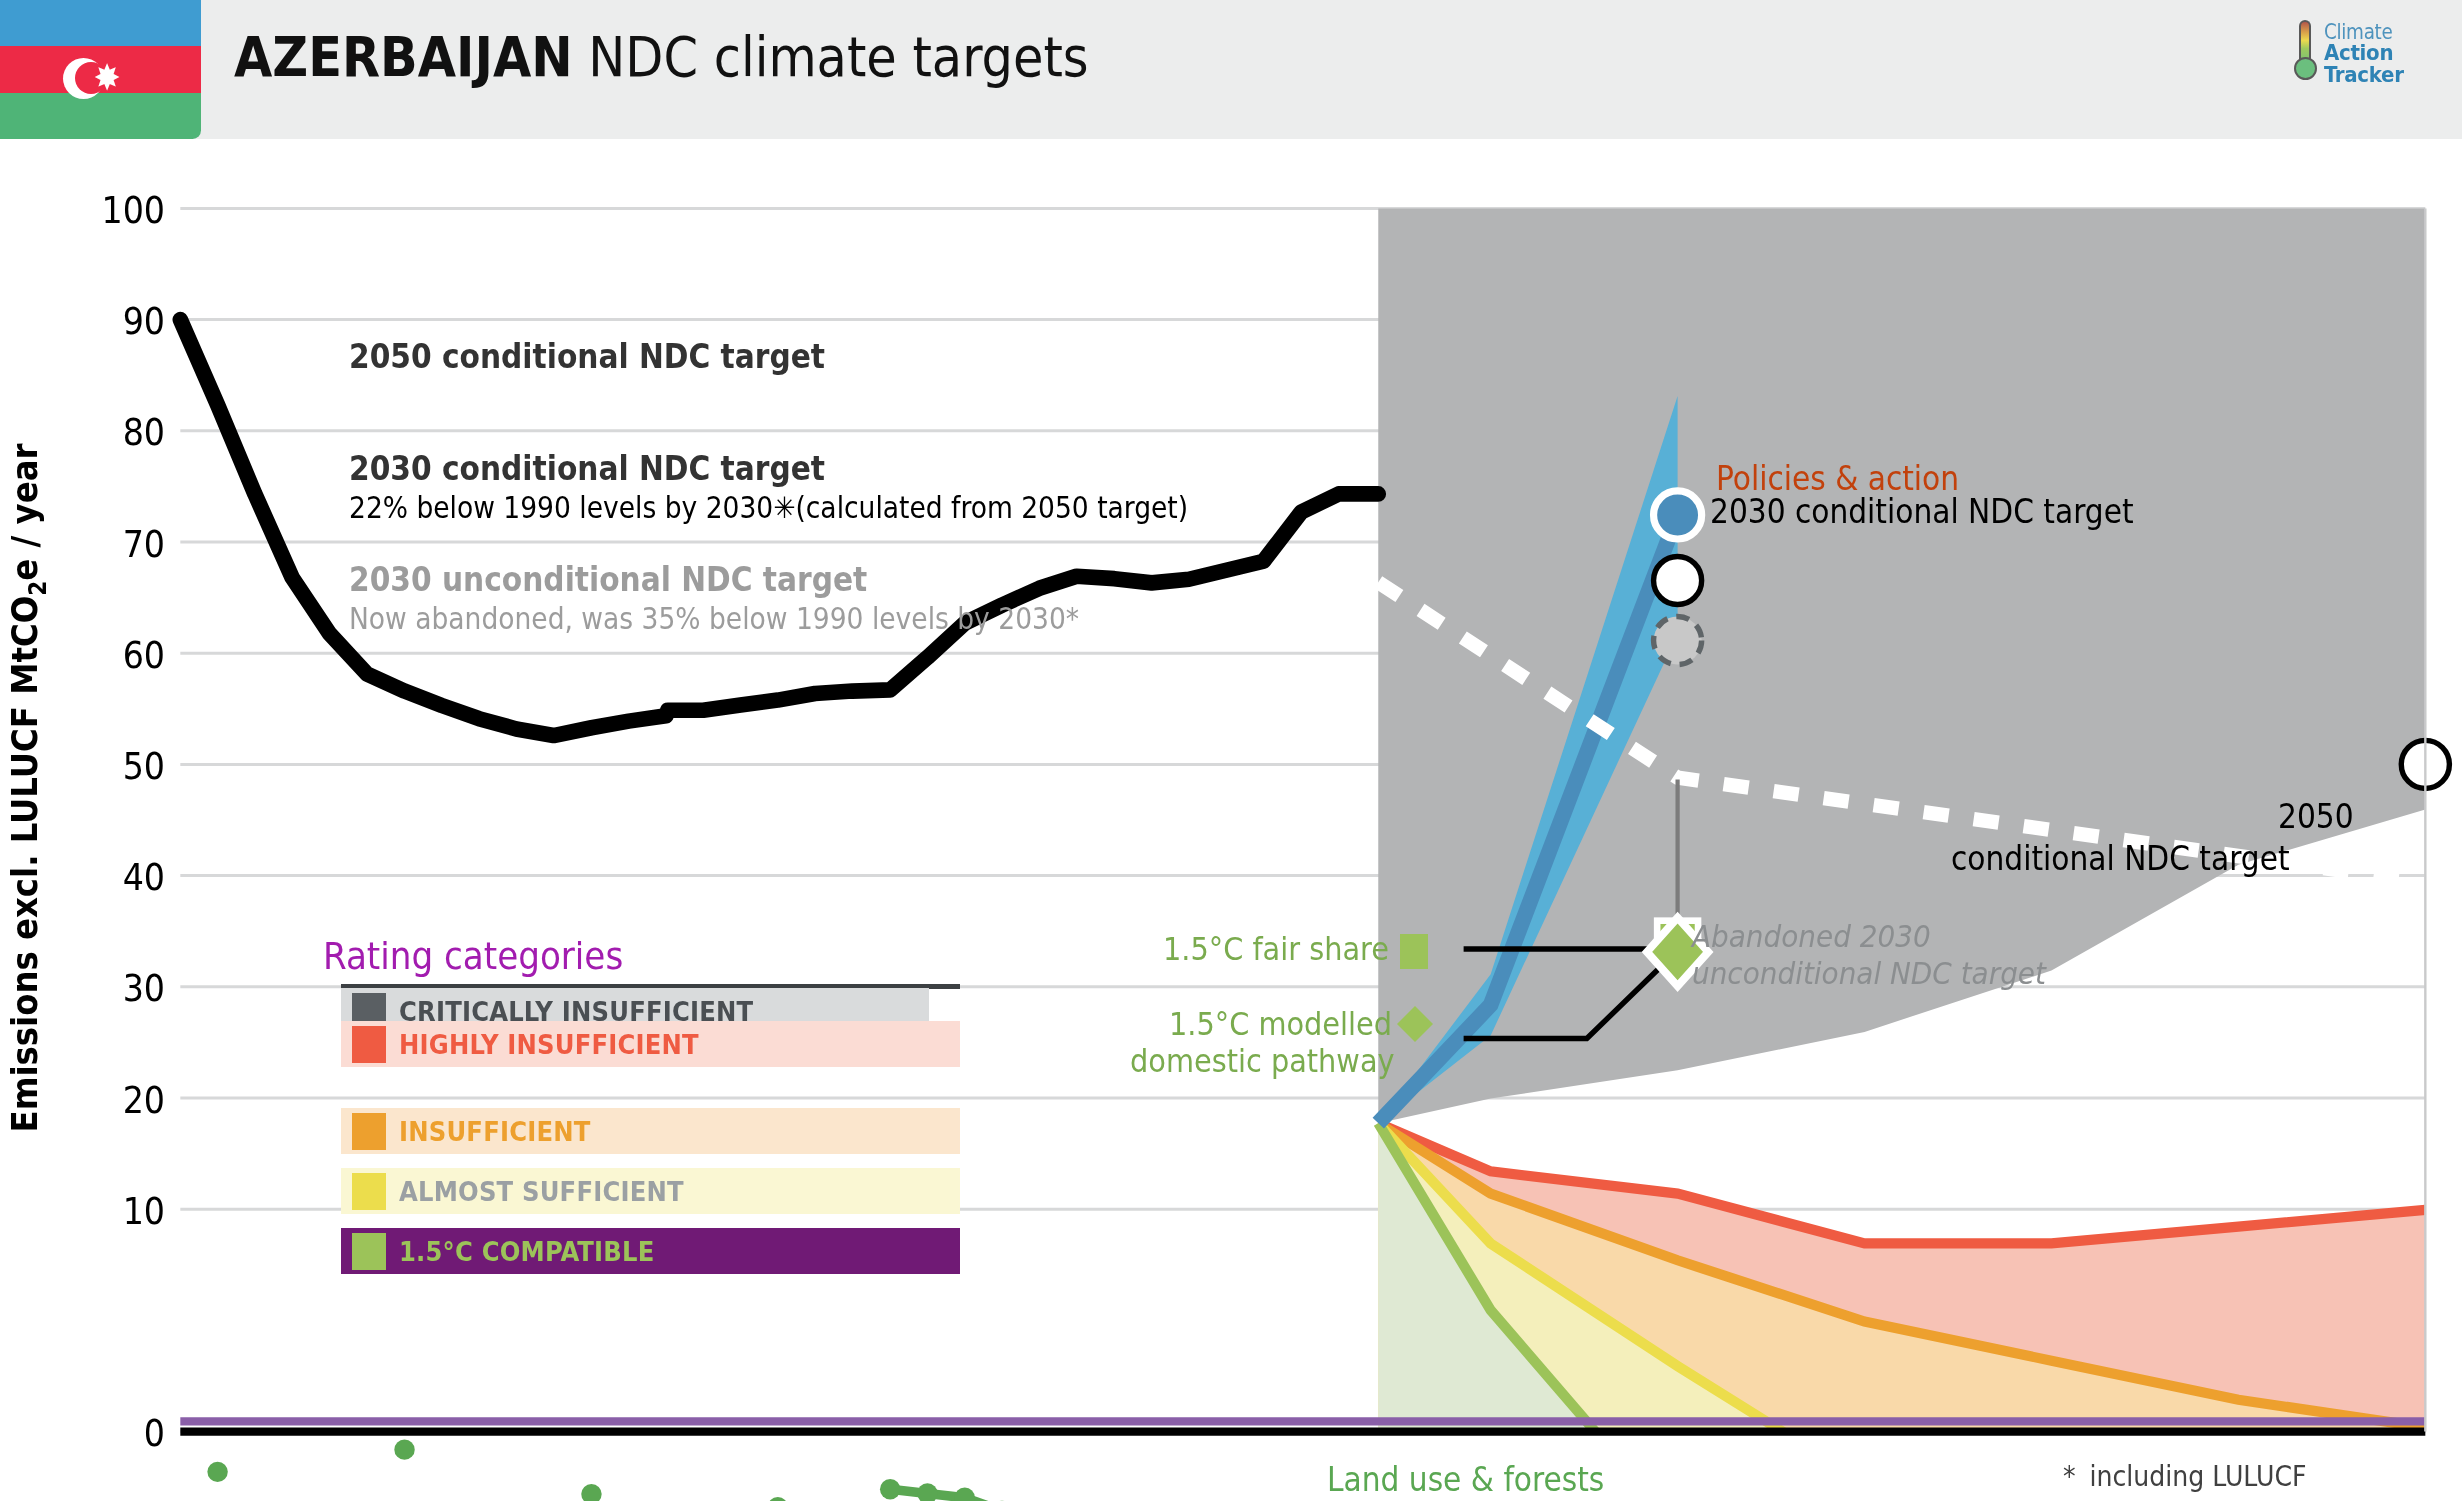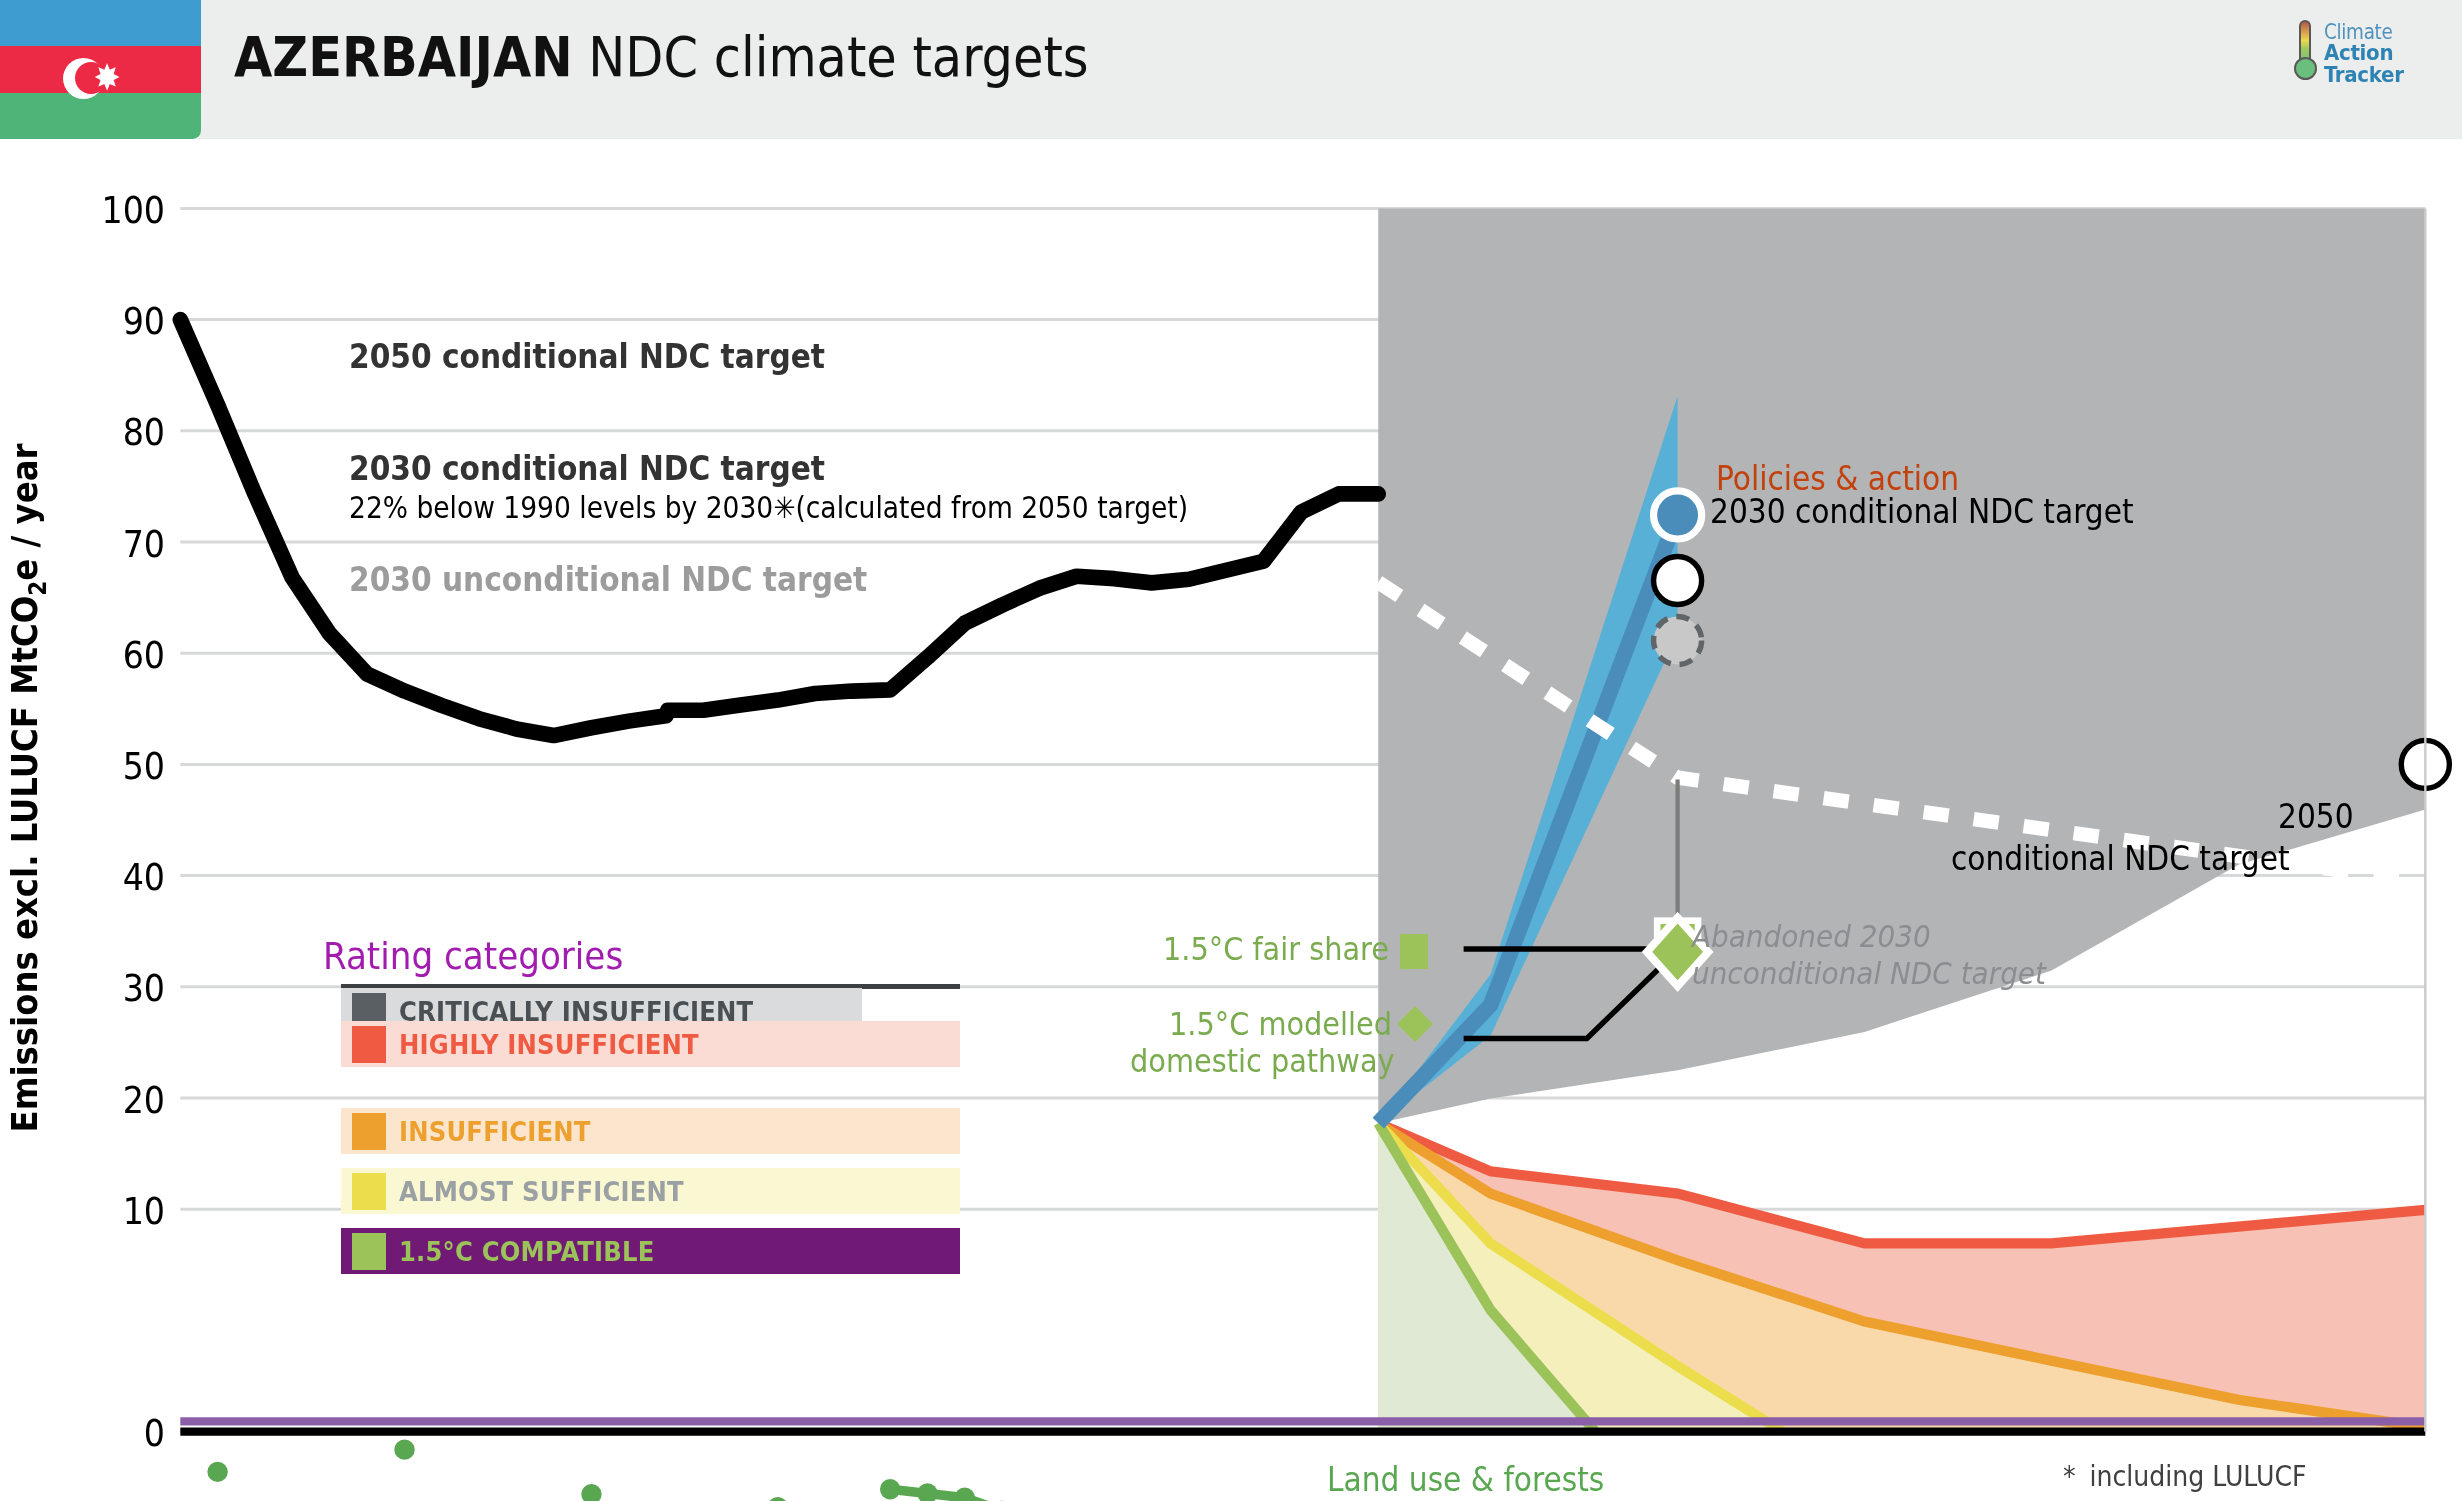--- a/index.html
+++ b/index.html
@@ -230,20 +230,21 @@
   <div class="ytick" style="left:63px; top:940px;">20</div>
   <div class="ytick" style="left:63px; top:1051px;">10</div>
   <div class="ytick" style="left:63px; top:1273px;">0</div>
 
   <div class="ann ann-h" style="left:349px; top:198px;">2050 conditional NDC target</div>
 
   <div class="ann ann-h" style="left:349px; top:310px;">2030 conditional NDC target</div>
   <div class="ann ann-s" style="left:349px; top:352px;">22% below 1990 levels by 2030✳(calculated from 2050 target)</div>
 
   <div class="ann ann-h-gray" style="left:349px; top:421px;">2030 unconditional NDC target</div>
+  <div class="ann ann-s-gray" style="left:349px; top:463px;">Now abandoned, was 35% below 1990 levels by 2030*</div>
 
   <div class="ann" style="left:1716px; top:320px; font-size:33px; color:#c2410c;">Policies &amp; action</div>
 
   <div class="ann" style="left:1710px; top:347px; font-size:33px; color:#000; top:353px;">2030 conditional NDC target</div>
 
   <div class="ann" style="left:2278px; top:658px; font-size:33px; color:#000;">2050</div>
   <div class="ann" style="left:1951px; top:700px; font-size:33px; color:#000;">conditional NDC target</div>
 
   <div class="ann" style="left:1692px; top:779px; font-size:31px; font-style:italic; color:#8b8e90;">Abandoned 2030</div>
   <div class="ann" style="left:1692px; top:816px; font-size:31px; font-style:italic; color:#8b8e90;">unconditional NDC target</div>
@@ -255,21 +256,21 @@
   <div class="ann" style="left:1130px; top:903px; font-size:32px; color:#7aab4e;">domestic pathway</div>
   <svg class="ann" style="left:1394px; top:864px;" width="42" height="42" viewBox="0 0 70 70">
     <polygon points="35,5 65,35 35,65 5,35" fill="#9cc359"></polygon>
   </svg>
 
   <div class="ann" style="left:1327px; top:1321px; font-size:33px; color:#5aa752;">Land use &amp; forests</div>
 
   <div id="leg-title" style="left:323px; top:795px;">Rating categories</div>
   <div style="position:absolute; left:341px; top:845px; width:619px; height:5.4px; background:#3c4043;"></div>
 
-  <div class="leg-row" style="left:341px; top:849px; width:521px; background:#d9dbdc;">
+  <div class="leg-row" style="left:341px; top:849px; width:588px; background:#d9dbdc;">
     <div class="leg-sw" style="background:#5a5f63;"></div>
     <div class="leg-tx" style="color:#4a4f53;">CRITICALLY INSUFFICIENT</div>
   </div>
   <div class="leg-row" style="left:341px; top:882px; width:619px; background:#fbdcd4;align-items:center;">
     <div class="leg-sw" style="background:#ef5b42;"></div>
     <div class="leg-tx" style="color:#ef5b42;">HIGHLY INSUFFICIENT</div>
   </div>
   <div class="leg-row" style="left:341px; top:969px; width:619px; background:#fbe6cd;">
     <div class="leg-sw" style="background:#eda02e;"></div>
     <div class="leg-tx" style="color:#eda02e;">INSUFFICIENT</div>

